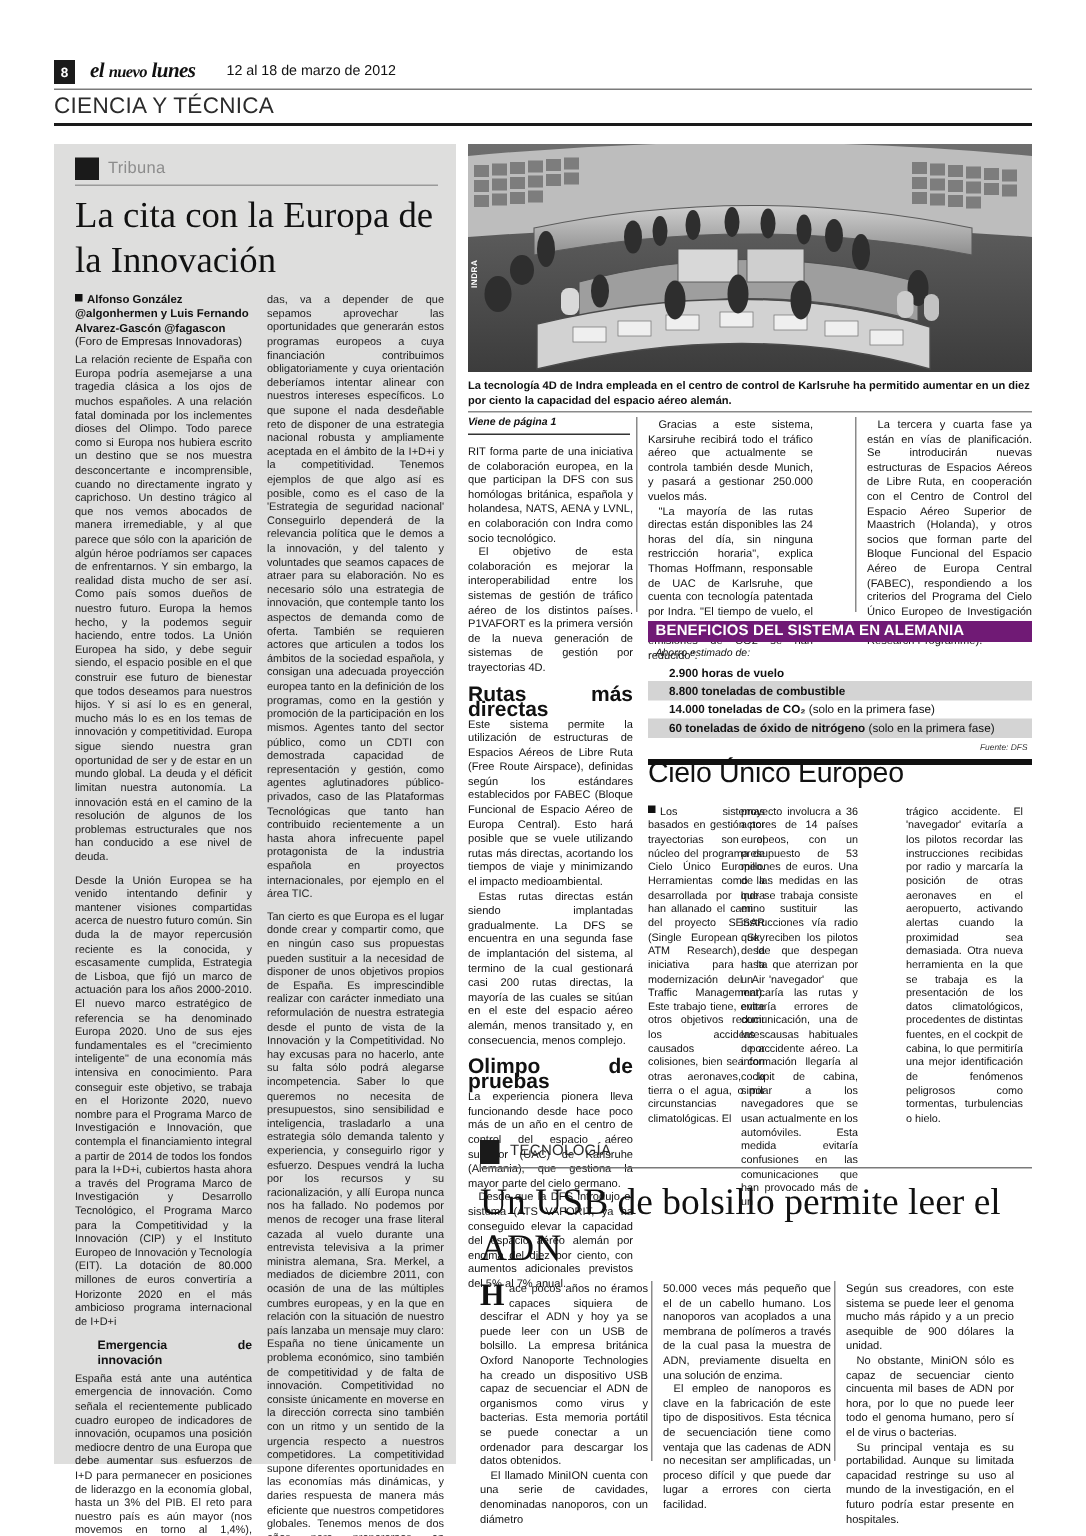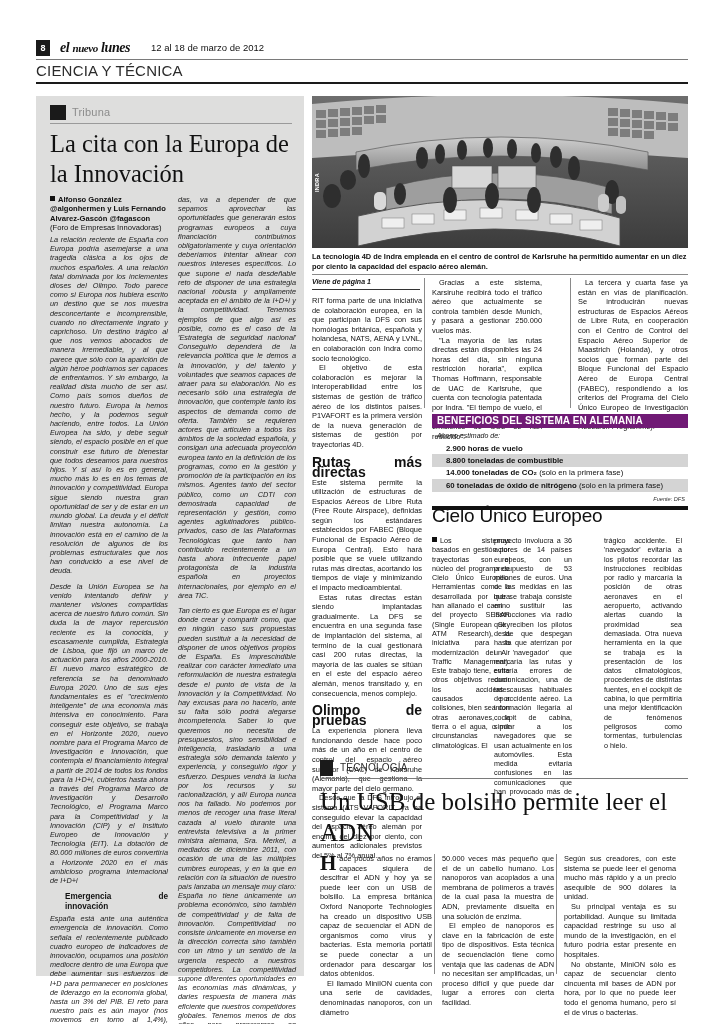--- a/index.html
+++ b/index.html
@@ -74,21 +74,21 @@
     margin-right: 3px; vertical-align: 1px;
   }
   .tribuna-byline b { font-weight: bold; text-align: right; }
   .tribuna-byline .org { font-weight: normal; }
 
   .tcol {
     position: absolute; top: 139px; width: 118px;
     font-size: 7.3px; line-height: 9.2px; color: #1b1b1b;
     text-align: justify;
   }
-  .tcol p { margin-bottom: 6px; font-style: italic; }
+  .tcol p { margin-bottom: 6px; }
   .tcol-1 { left: 14px; height: 825px; }
   .tcol-2 { left: 142px; top: 99px; height: 865px; }
   .tcol h4 {
     font-size: 8.2px; font-weight: bold; line-height: 10px;
     margin: 7px 0 2px 15px; color: #111;
   }
 
   
   .photo-wrap { position: absolute; left: 312px; top: 96px; width: 376px; height: 152px; }
   .photo {
@@ -411,17 +411,17 @@
   <div class="usb-col usb-1">
     <p class="noind"><span class="dropcap">H</span><span>ace pocos años no éramos capaces siquiera de descifrar el ADN y hoy ya se puede leer con un USB de bolsillo. La empresa británica Oxford Nanoporte Technologies ha creado un dispositivo USB capaz de secuenciar el ADN de organismos como virus y bacterias. Esta memoria portátil se puede conectar a un ordenador para descargar los datos obtenidos.</span></p>
     <p>El llamado MiniION cuenta con una serie de cavidades, denominadas nanoporos, con un diámetro</p>
   </div>
   <div class="usb-col usb-2">
     <p class="noind">50.000 veces más pequeño que el de un cabello humano. Los nanoporos van acoplados a una membrana de polímeros a través de la cual pasa la muestra de ADN, previamente disuelta en una solución de enzima.</p>
     <p>El empleo de nanoporos es clave en la fabricación de este tipo de dispositivos. Esta técnica de secuenciación tiene como ventaja que las cadenas de ADN no necesitan ser amplificadas, un proceso difícil y que puede dar lugar a errores con cierta facilidad.</p>
   </div>
   <div class="usb-col usb-3">
     <p class="noind">Según sus creadores, con este sistema se puede leer el genoma mucho más rápido y a un precio asequible de 900 dólares la unidad.</p>
+    <p>No obstante, MiniON sólo es capaz de secuenciar ciento cincuenta mil bases de ADN por hora, por lo que no puede leer todo el genoma humano, pero sí el de virus o bacterias.</p>
     <p>Su principal ventaja es su portabilidad. Aunque su limitada capacidad restringe su uso al mundo de la investigación, en el futuro podría estar presente en hospitales.</p>
-    <p>No obstante, MiniON sólo es capaz de secuenciar ciento cincuenta mil bases de ADN por hora, por lo que no puede leer todo el genoma humano, pero sí el de virus o bacterias.</p>
   </div>
 
 </div>
 
 </body></html>

